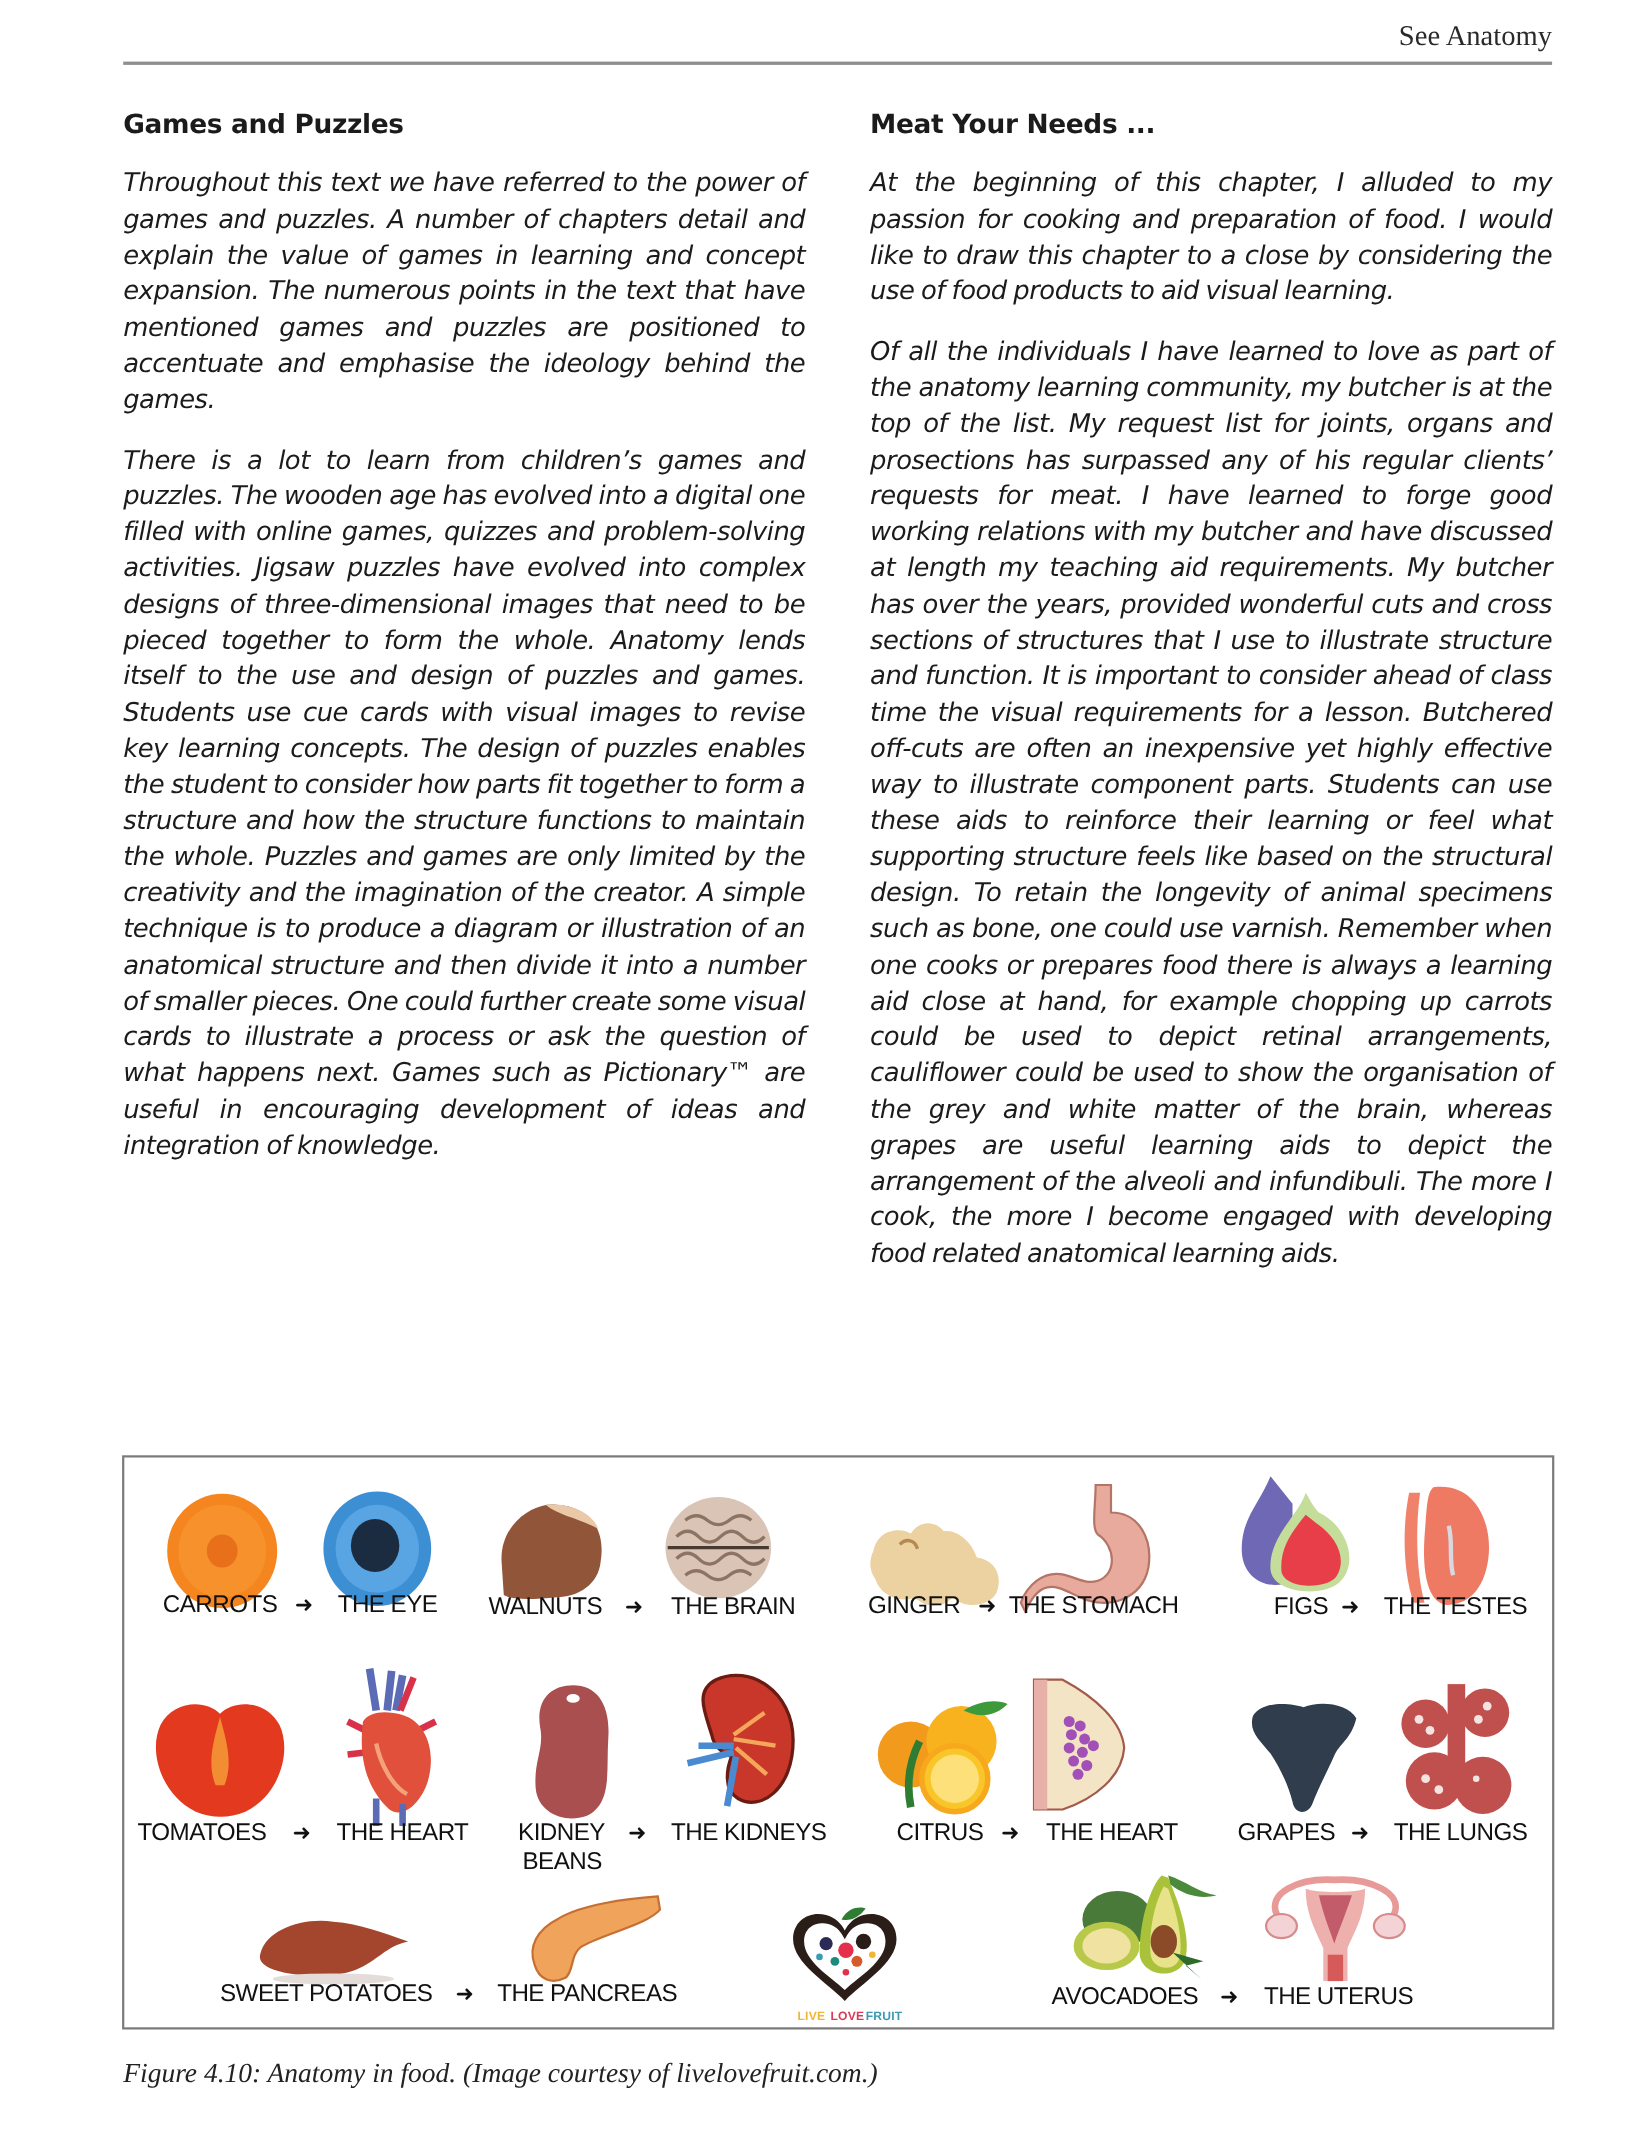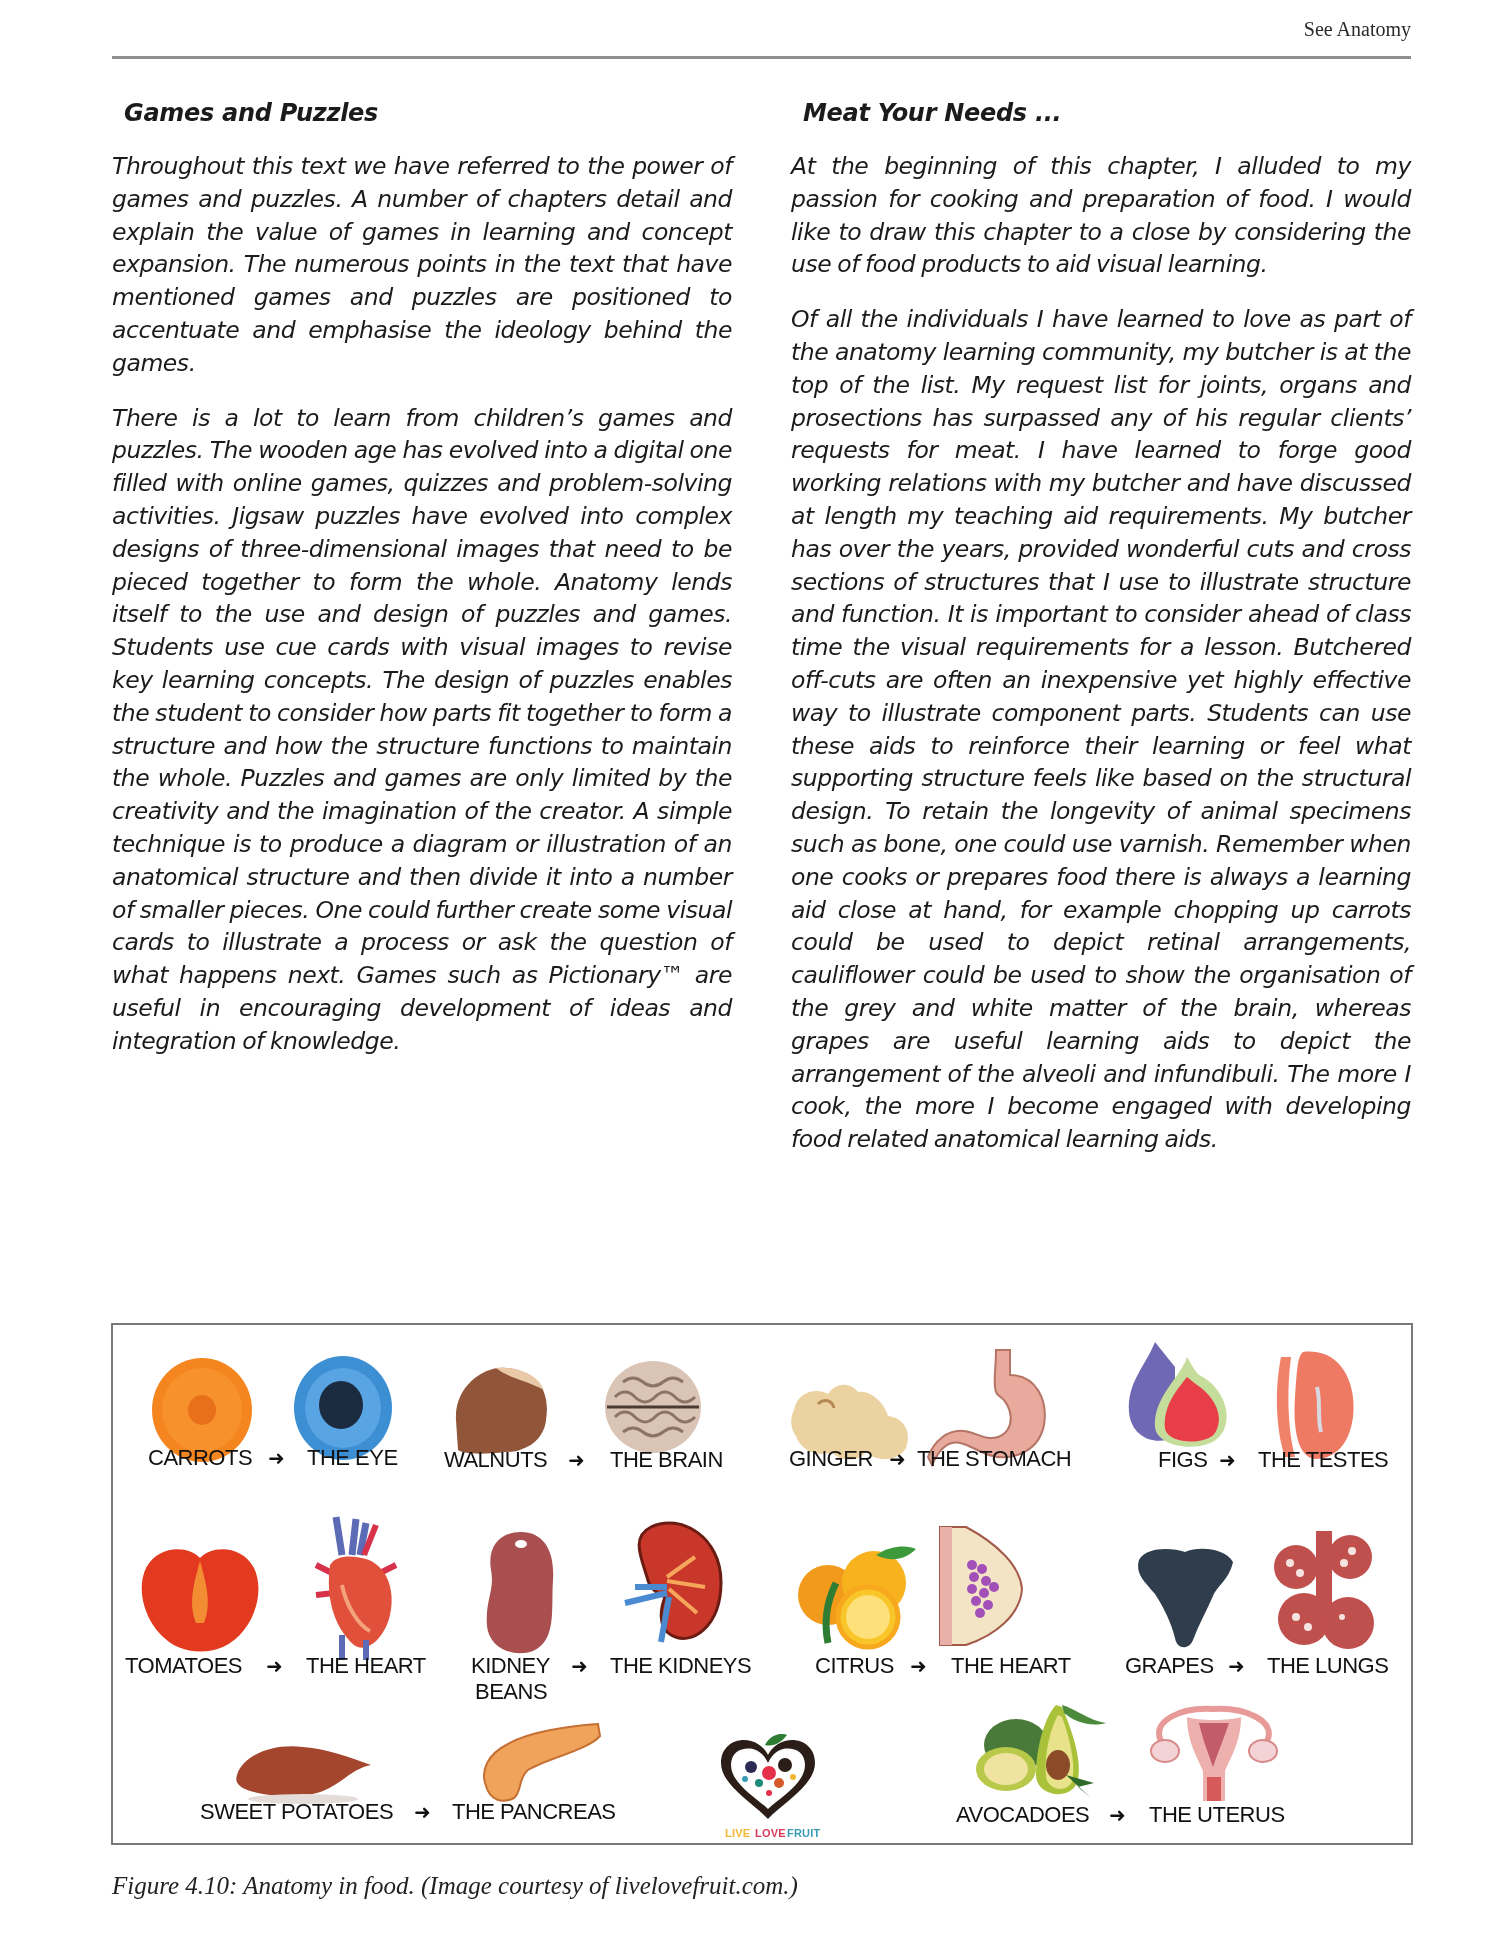--- a/index.html
+++ b/index.html
@@ -1,22 +1,22 @@
 <!DOCTYPE html>
 <html><head>
 <meta charset="utf-8">
 <style>
   html, body { margin: 0; padding: 0; background: #ffffff; }
   body { width: 1500px; height: 1959px; position: relative; overflow: hidden; color: #1b1b1b; }
-  .running-head { position: absolute; top: 18px; right: 89px; font-family: "Liberation Serif", serif; font-size: 20px; color: #2a2a2a; }
+  .running-head { position: absolute; top: 18px; right: 89px; font-family: "Liberation Serif", serif; font-size: 26px; color: #2a2a2a; }
   .head-rule { position: absolute; top: 56px; left: 112px; width: 1299px; height: 3px; background: #8f8f8f; }
   .col { position: absolute; top: 98px; font-family: "DejaVu Sans", sans-serif; }
   .col-left { left: 112px; width: 620px; }
   .col-right { left: 791px; width: 620px; }
-  .sec-title { font-family: "DejaVu Sans", sans-serif; font-weight: bold; font-size: 24px; margin: 0 0 22px 12px; letter-spacing: -0.3px; height: 30px; line-height: 30px; font-style: italic; }
+  .sec-title { font-family: "DejaVu Sans", sans-serif; font-weight: bold; font-size: 24px; margin: 0 0 22px 0; letter-spacing: -0.3px; height: 30px; line-height: 30px; }
   .para { font-size: 23.5px; line-height: 32.8px; text-align: justify; margin: 0 0 22px 0; letter-spacing: -0.45px; word-spacing: -1px; font-style: italic; }
   .figure-box { position: absolute; left: 111px; top: 1323px; width: 1298px; height: 518px; border: 2px solid #7a7a7a; background: #fff; }
   .fig-item { position: absolute; }
   .fig-img { position: absolute; }
   .fig-label { position: absolute; font-family: "Liberation Sans", sans-serif; font-size: 22px; color: #111; white-space: nowrap; letter-spacing: -0.5px; line-height: 26px; }
   .arrow { position: absolute; font-family: "DejaVu Sans", sans-serif; font-size: 20px; color: #111; font-weight: bold; }
   .caption { position: absolute; left: 112px; top: 1872px; font-family: "Liberation Serif", serif; font-style: italic; font-size: 25px; color: #222; }
   .logo-text { position: absolute; font-family: "Liberation Sans", sans-serif; font-weight: bold; font-size: 11px; letter-spacing: 0.2px; }
 </style>
 </head>

